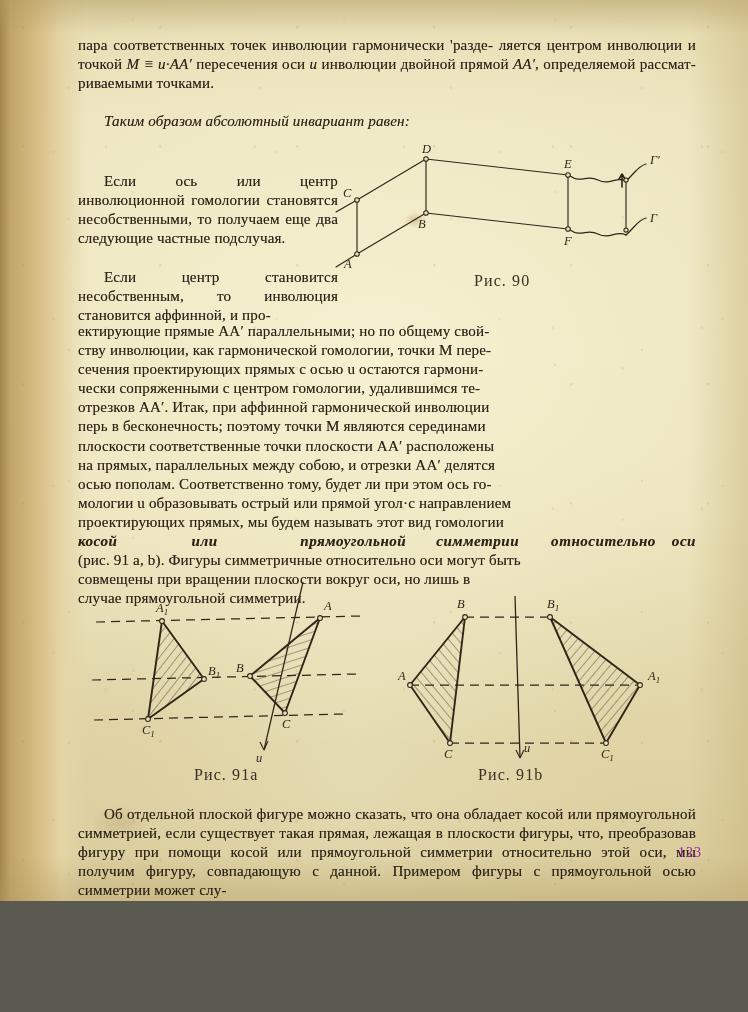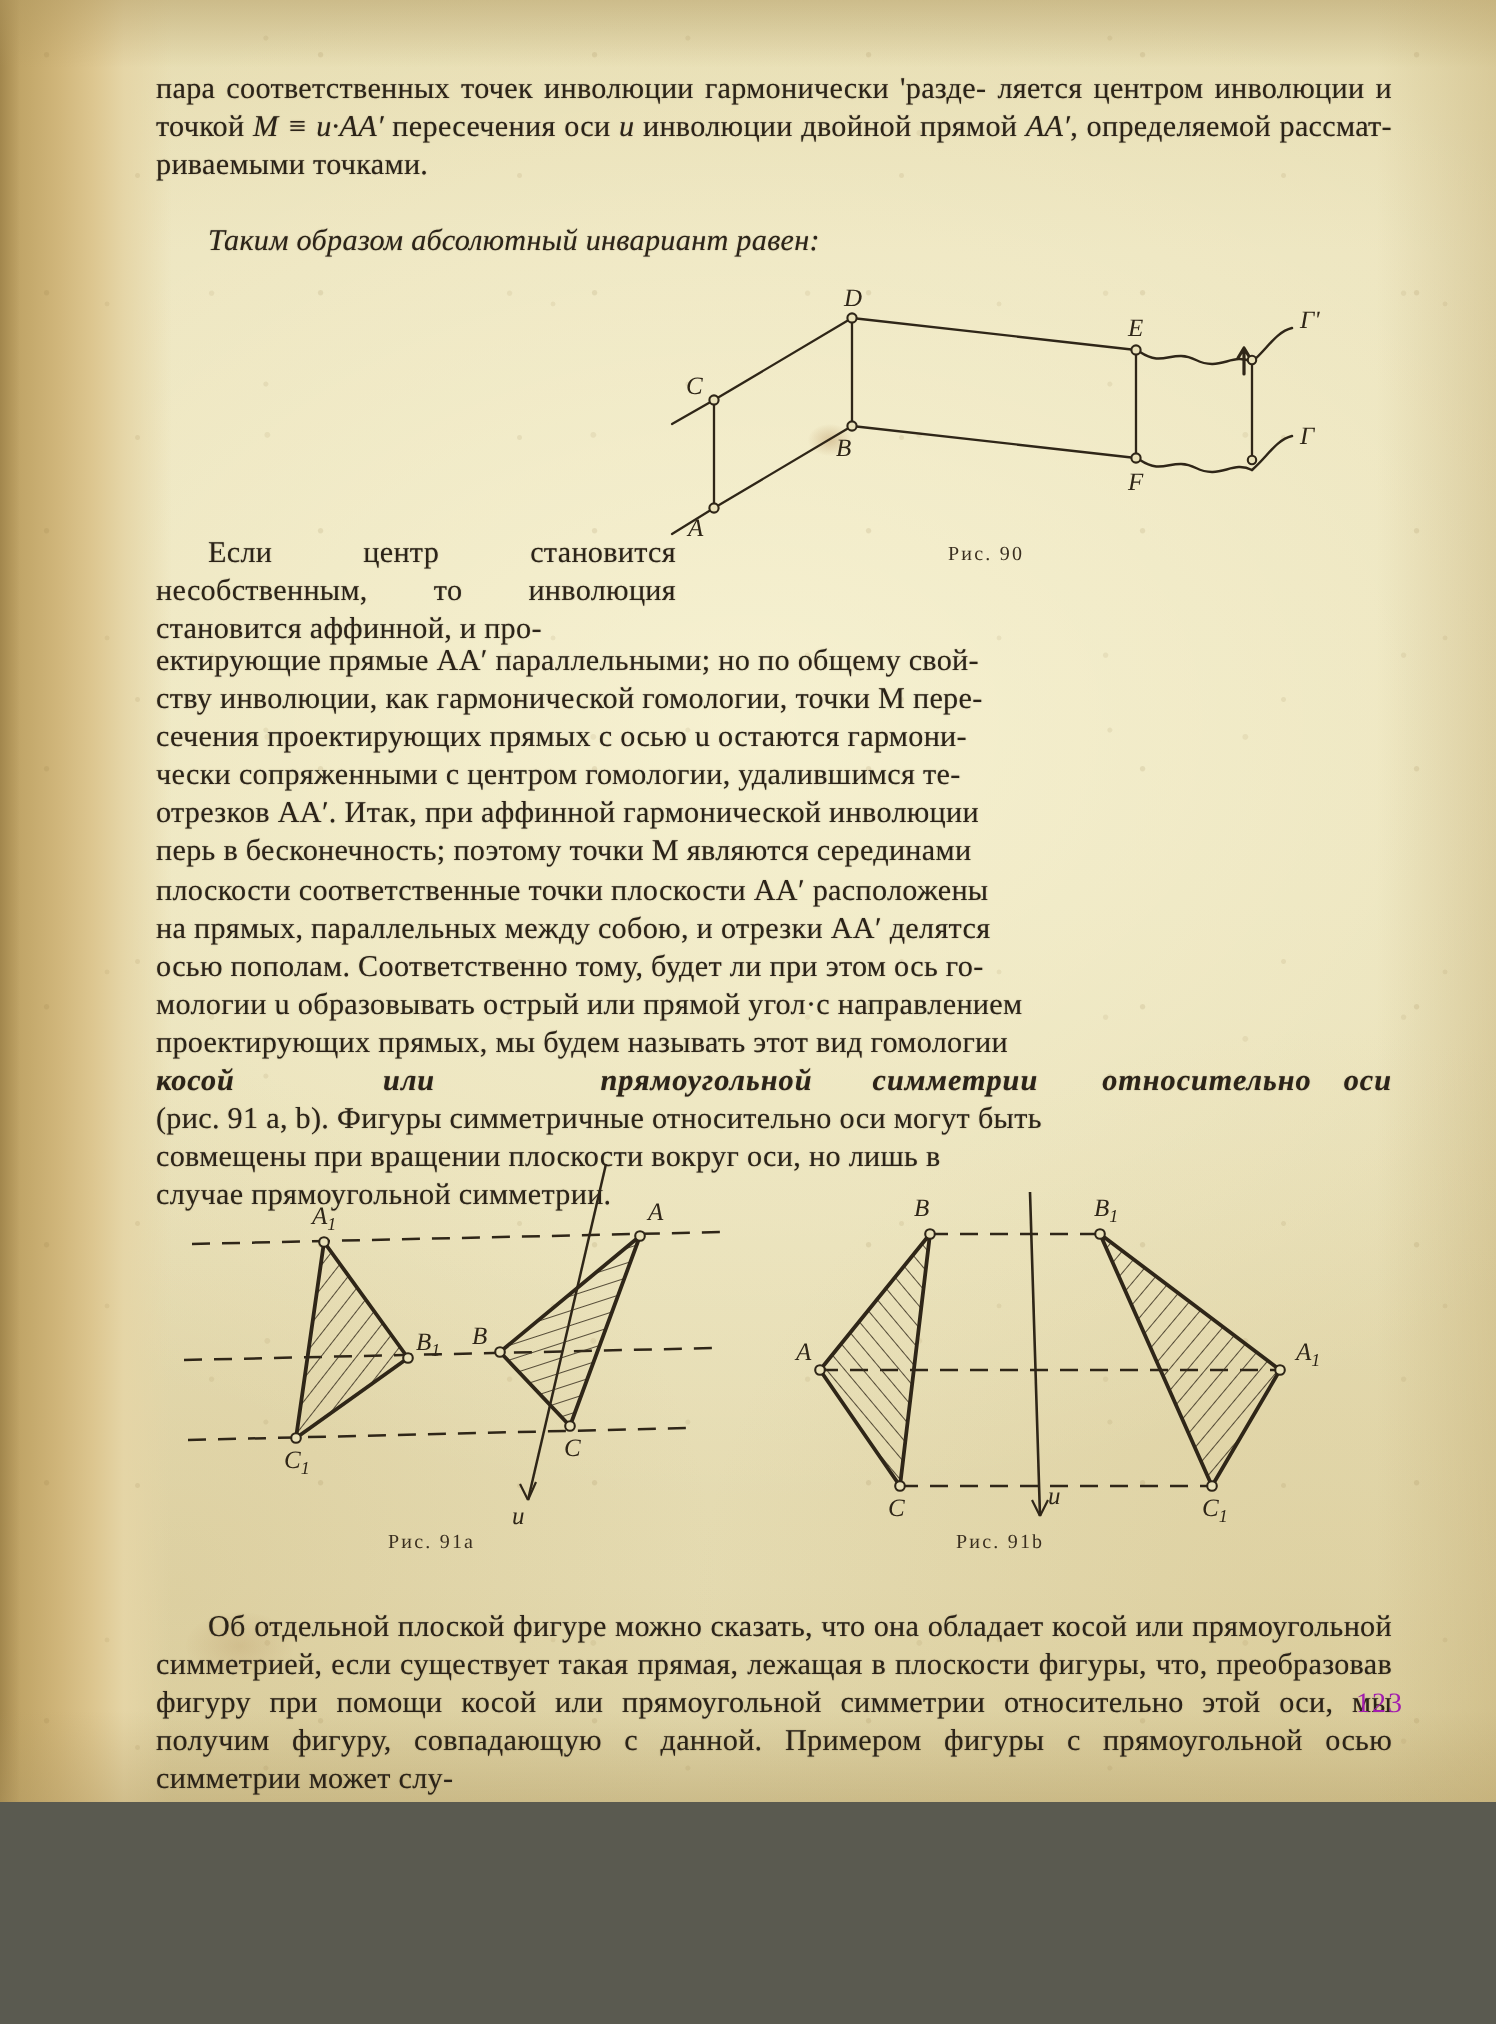--- a/index.html
+++ b/index.html
@@ -92,21 +92,21 @@
   #p-top   { left: 78px; top: 36px;  width: 618px; }
   #p-taким { left: 78px; top: 112px; width: 618px; font-style: italic; }
   #formula { left: 78px; top: 140px; width: 330px; font-size: 16.2px; letter-spacing: 0.6px; }
   #p-esli1 { left: 78px; top: 172px; width: 260px; }
   #p-esli2 { left: 78px; top: 268px; width: 260px; }
   #p-main  { left: 78px; top: 322px; width: 618px; }
   #p-last  { left: 78px; top: 805px; width: 618px; }
 
   .cap {
     position: absolute;
-    font-size: 10px;
+    font-size: 16px;
     letter-spacing: 1.1px;
     color: #3a2f20;
   }
   #cap90  { left: 474px; top: 272px; }
   #cap91a { left: 194px; top: 766px; }
   #cap91b { left: 478px; top: 766px; }
 
   #pageno {
     position: absolute; right: 46px; bottom: 40px;
     font-size: 14px; letter-spacing: 1px; color: #a21caf;
@@ -147,20 +147,21 @@
   <div class="content">
 
     <div class="para" id="p-top"><span>пара соответственных точек инволюции гармонически 'разде-</span>
       <span>ляется центром инволюции и точкой </span><span class="it">M ≡ u·AA′</span><span> пересечения</span>
       <span>оси </span><span class="it">u</span><span> инволюции двойной прямой </span><span class="it">AA′</span><span>, определяемой рассмат-</span>
       <span>риваемыми точками.</span></div>
 
     <div class="para" id="p-taким"><span class="ind"></span><span>Таким образом абсолютный инвариант равен:</span></div>
 
 
+    <div class="para" id="p-esli1"><span class="ind"></span><span>Если ось или центр инволюционной гомологии становятся несобственными, то получаем еще два следующие частные подслучая.</span></div>
 
     <div class="para" id="p-esli2"><span class="ind"></span><span>Если центр становится несобственным, то инволюция становится аффинной, и про-</span></div>
 
     <div class="para" id="p-main">
       <div>ектирующие прямые AA′ параллельными; но по общему свой-</div>
       <div>ству инволюции, как гармонической гомологии, точки M пере-</div>
       <div>сечения проектирующих прямых с осью u остаются гармони-</div>
       <div>чески сопряженными с центром гомологии, удалившимся те-</div>
       <div>отрезков AA′. Итак, при аффинной гармонической инволюции</div>
       <div>перь в бесконечность; поэтому точки M являются серединами</div>

